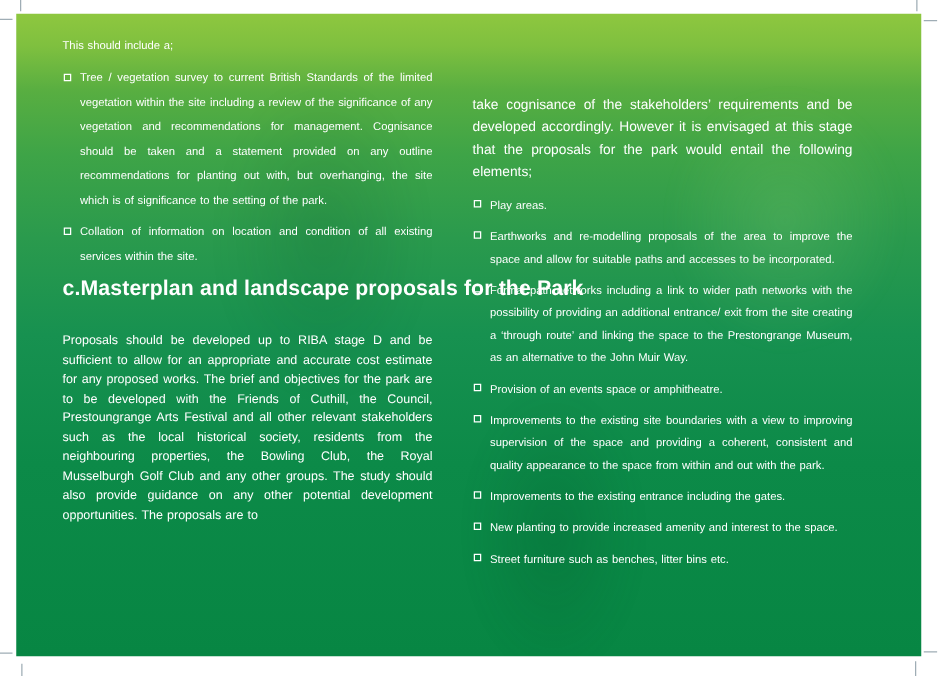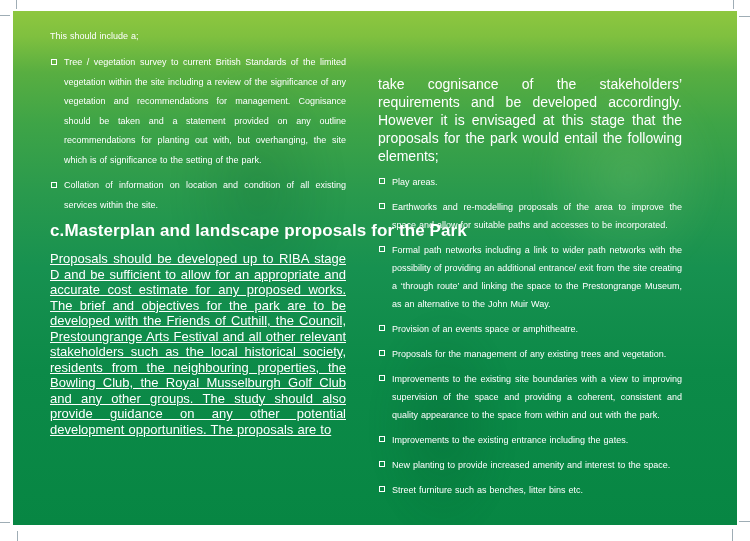--- a/index.html
+++ b/index.html
@@ -31,23 +31,23 @@
 
   .heading-b { margin-top:64px; font-size:13px; font-weight:bold; letter-spacing:.4px; white-space:nowrap; }
   .intro     { margin-top:15px; font-size:9px; line-height:20px; word-spacing:.5px; }
   .bullets-b { margin-top:7px; }
 
   .bullet { display:flex; margin-bottom:6px; }
   .sq { flex:none; width:6px; height:6px; border:1px solid #ffffff; margin:6px 7px 0 1px; }
   .bl { flex:1; font-size:9px; line-height:19.5px; text-align:justify; word-spacing:.5px; }
 
   .heading-c { font-size:17px; font-weight:bold; letter-spacing:.1px; white-space:nowrap; }
-  .para-c    { margin-top:10px; font-size:13px; line-height:15.5px; word-spacing:.5px;text-decoration:underline; }
+  .para-c    { margin-top:24px; font-size:10px; line-height:15.5px; word-spacing:.5px; }
 
-  .para-top  { margin-top:64px; margin-bottom:8px; font-size:14px; line-height:18px; word-spacing:.5px; }
+  .para-top  { margin-top:64px; margin-bottom:8px; font-size:11px; line-height:18px; word-spacing:.5px; }
   .col-right .bl { line-height:18px; }
   .col-right .sq { margin-top:5px; }
   .col-right .bullet { margin-bottom:7px; }
 
   
   .cm { position:absolute; background:#9fadb5; }
 </style>
 </head>
 <body>
 
@@ -100,24 +100,20 @@
         <div class="bullet">
           <span class="sq"></span>
           <span class="bl">Formal path networks including a link to wider path networks with the possibility of providing an additional entrance/ exit from the site creating a ‘through route’ and linking the space to the Prestongrange Museum, as an alternative to the John Muir Way.</span>
         </div>
         <div class="bullet">
           <span class="sq"></span>
           <span class="bl">Provision of an events space or amphitheatre.</span>
         </div>
         <div class="bullet">
           <span class="sq"></span>
-          <span class="bl">Proposals for the management of any existing trees and vegetation.</span>
-        </div>
-        <div class="bullet">
-          <span class="sq"></span>
           <span class="bl">Improvements to the existing site boundaries with a view to improving supervision of the space and providing a coherent, consistent and quality appearance to the space from within and out with the park.</span>
         </div>
         <div class="bullet">
           <span class="sq"></span>
           <span class="bl">Improvements to the existing entrance including the gates.</span>
         </div>
         <div class="bullet">
           <span class="sq"></span>
           <span class="bl">New planting to provide increased amenity and interest to the space.</span>
         </div>

